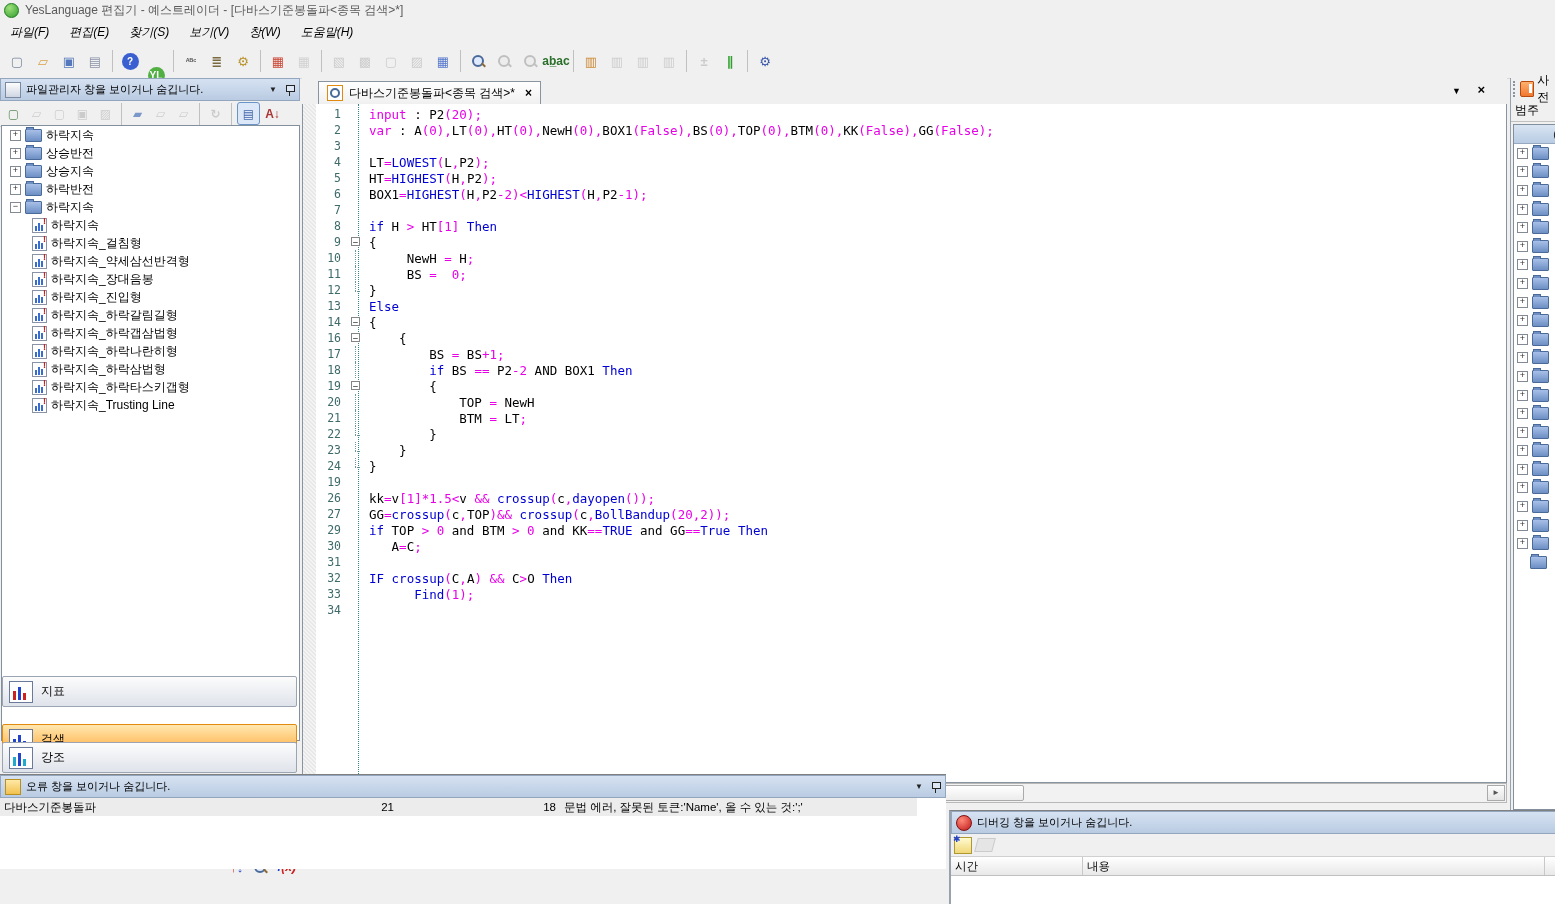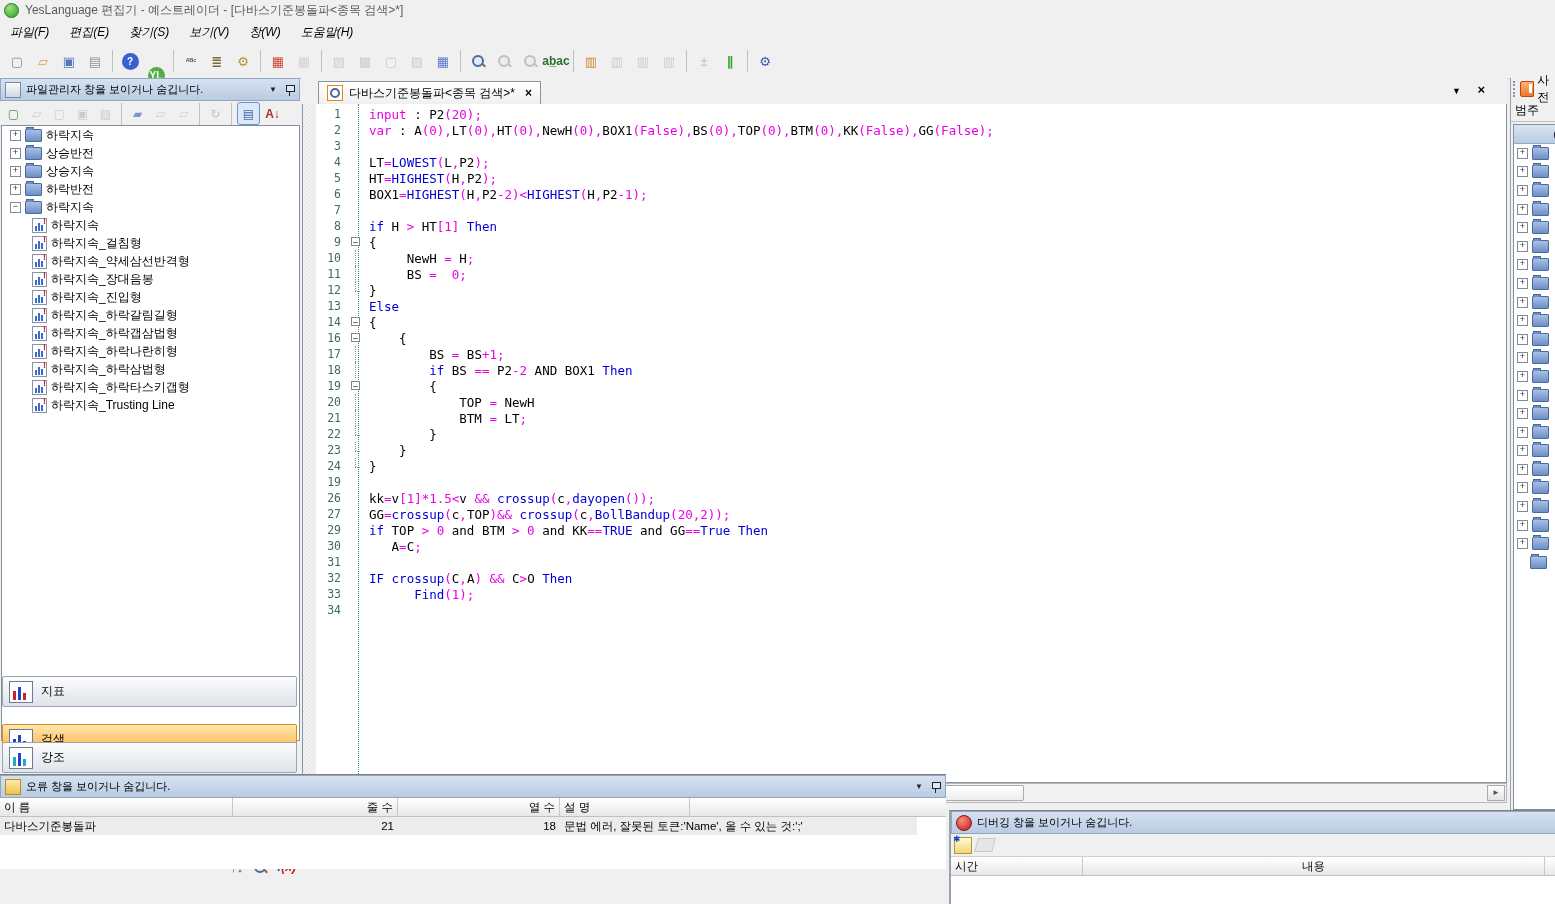--- a/index.html
+++ b/index.html
@@ -111,21 +111,21 @@
   .erow span{padding:0 4px;box-sizing:border-box;white-space:nowrap;}
   .erow span:nth-child(1){width:233px;}
   .erow span:nth-child(2){width:165px;text-align:right;}
   .erow span:nth-child(3){width:162px;text-align:right;}
   #debugpanel{left:949px;top:810px;width:606px;height:94px;background:#fff;border-top:1px solid #808080;border-left:2px solid #98a2ae;}
   #dbtools{height:22px;background:#f0f0f0;display:flex;align-items:center;gap:4px;padding-left:3px;border-bottom:1px solid #d0d0d0;}
   .note-ico{width:16px;height:15px;background:linear-gradient(#fffbd0,#f0d878);border:1px solid #b09830;position:relative;}
   .note-ico::before{content:"✱";position:absolute;left:-2px;top:-4px;color:#2244cc;font-size:9px;}
   .eraser-ico{width:16px;height:12px;background:#d8d8d8;border:1px solid #a0a0a0;transform:skewX(-15deg);opacity:.45;}
   #dbhead span:nth-child(1){width:132px;}
-  #dbhead span:nth-child(2){width:462px;text-align:center;}
+  #dbhead span:nth-child(2){width:462px;}
 </style>
 </head>
 <body>
 
 <div id="titlebar" class="abs">
   <span class="app-ico"></span>
   <span>YesLanguage 편집기 - 예스트레이더 - [다바스기준봉돌파&lt;종목 검색&gt;*]</span>
 </div>
 
 <div id="menubar" class="abs">
@@ -530,26 +530,20 @@
   </div>
 </div>
 
 <div id="errorpanel" class="abs">
   <div class="cap">
     <span class="cap-ico errico"></span>
     <span class="t">오류 창을 보이거나 숨깁니다.</span>
     <span class="dd">▼</span>
     <span class="pin"></span>
   </div>
-  <div class="ghead" id="ehead">
-      <span>이 름</span>
-      <span>줄 수</span>
-      <span>열 수</span>
-      <span>설 명</span>
-    </div>
   <div id="erows">
       <div class="erow">
         <span>다바스기준봉돌파</span>
         <span>21</span>
         <span>18</span>
         <span>문법 에러, 잘못된 토큰:'Name', 올 수 있는 것:';'</span>
       </div>
     </div>
 </div>
 

